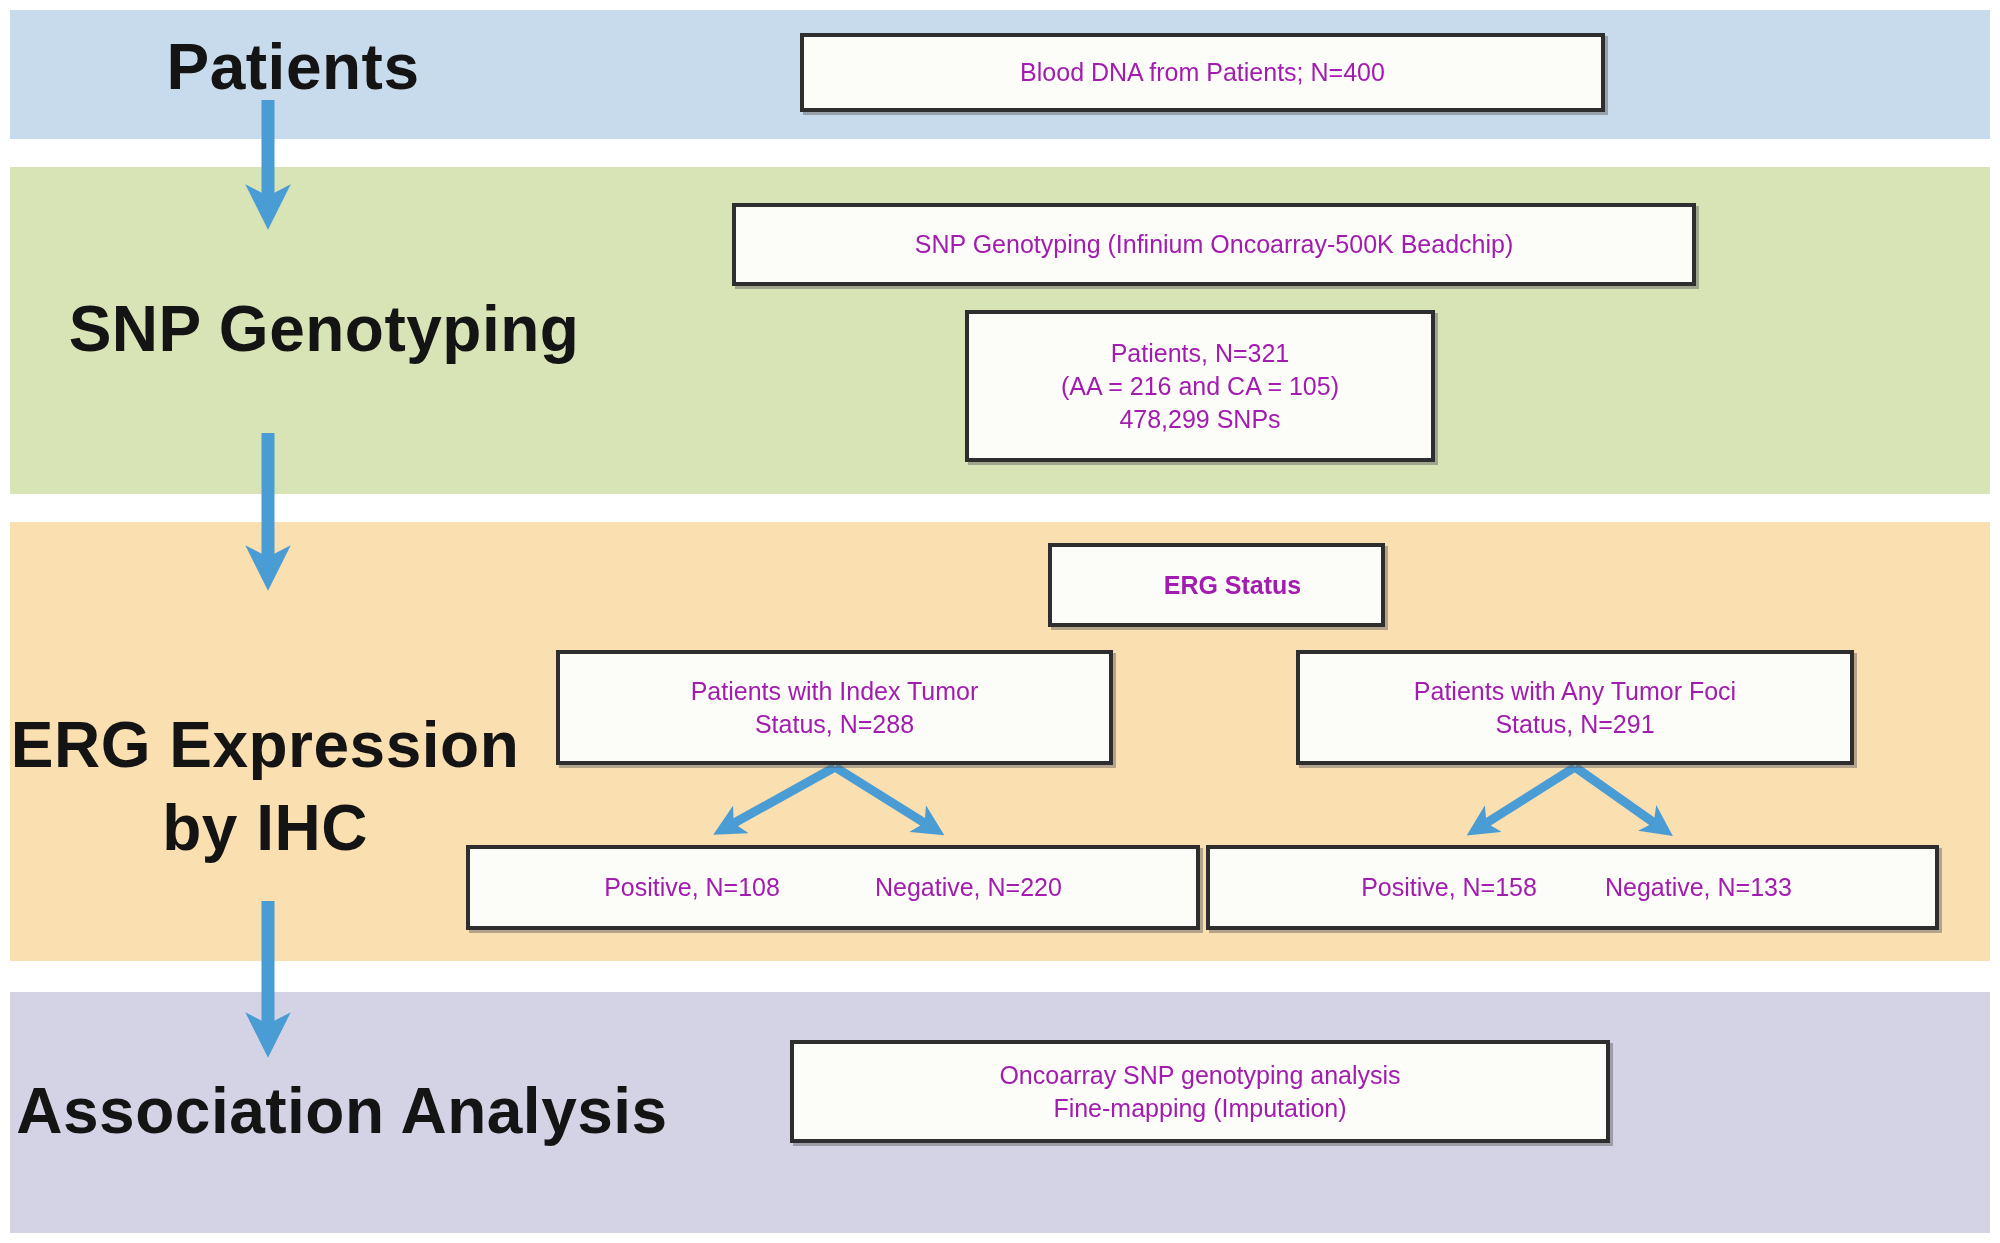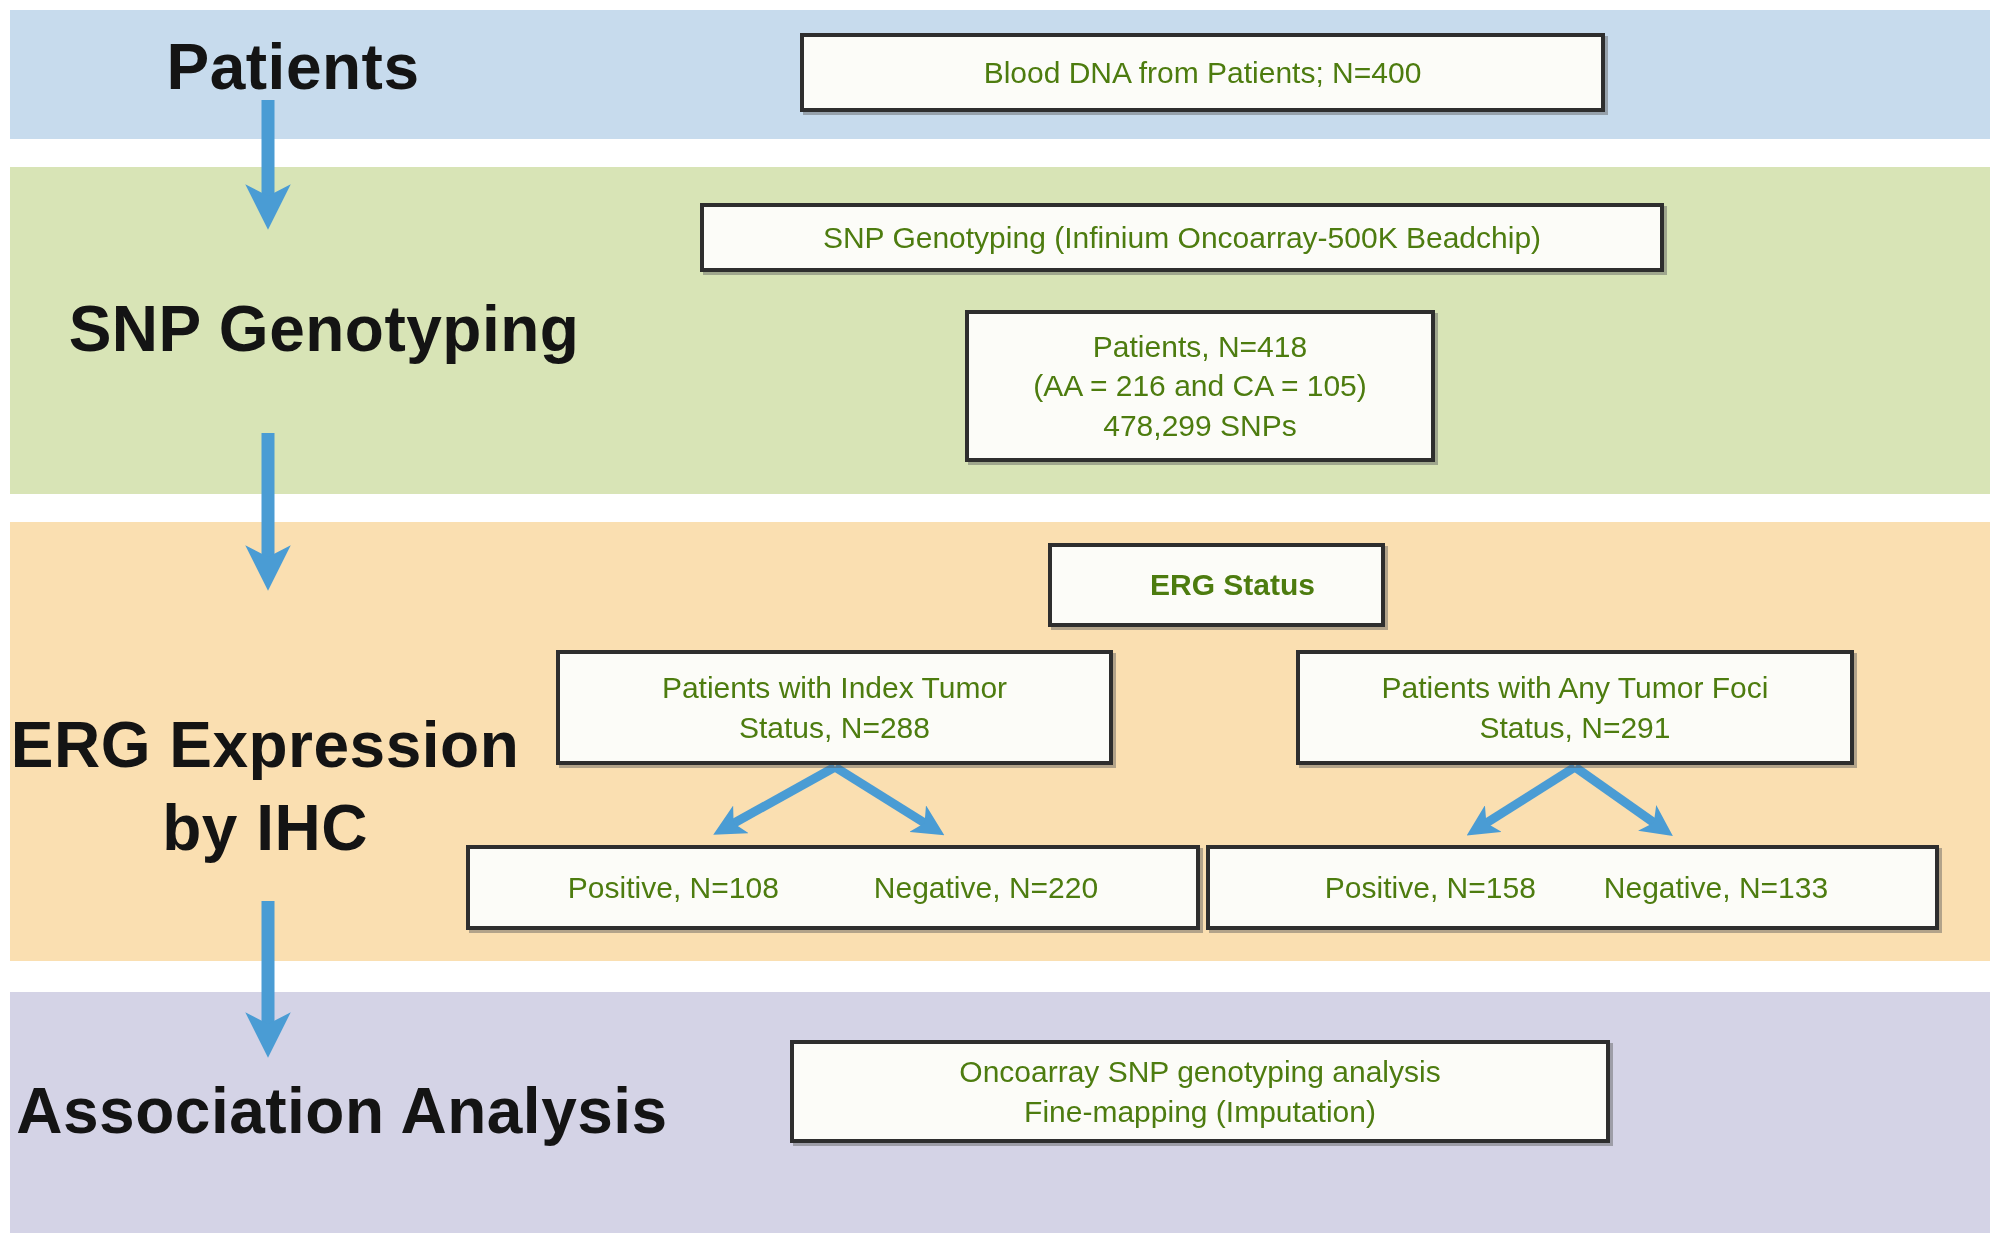--- a/index.html
+++ b/index.html
@@ -28,25 +28,25 @@
   .lbl-erg{left:265px;top:787px;}
   .lbl-assoc{left:342px;top:1112px;}
 
   .fbox{
     position:absolute;
     background:#fcfcf8;
     border:4px solid #2e2e2e;
     box-shadow:3px 3px 0 rgba(90,90,90,0.45);
     display:flex;align-items:center;justify-content:center;
     box-sizing:border-box;
-    font-size:30px;color:#4d7c0f;text-align:center;
+    font-size:25px;color:#a21caf;text-align:center;
     white-space:pre-line;line-height:1.32;
   }
   .box-blood{left:800px;top:33px;width:805px;height:79px;}
-  .box-snpgeno{left:700px;top:203px;width:964px;height:69px;}
+  .box-snpgeno{left:732px;top:203px;width:964px;height:83px;}
   .box-pat321{left:965px;top:310px;width:470px;height:152px;}
   .box-ergstatus{left:1048px;top:543px;width:337px;height:84px;font-weight:bold;padding-left:32px;}
   .box-index{left:556px;top:650px;width:557px;height:115px;}
   .box-any{left:1296px;top:650px;width:558px;height:115px;}
   .box-posneg-l{left:466px;top:845px;width:734px;height:85px;gap:95px;}
   .box-posneg-r{left:1206px;top:845px;width:733px;height:85px;gap:68px;padding-left:8px;}
   .box-assoc{left:790px;top:1040px;width:820px;height:103px;}
 
   #arrow-layer{
     position:absolute;left:0;top:0;width:2000px;height:1243px;
@@ -86,21 +86,21 @@
 
   <div class="fbox box-blood">
     <span>Blood DNA from Patients; N=400</span>
   </div>
 
   <div class="fbox box-snpgeno">
     <span>SNP Genotyping (Infinium Oncoarray-500K Beadchip)</span>
   </div>
 
   <div class="fbox box-pat321">
-    <span>Patients, N=418
+    <span>Patients, N=321
 (AA = 216 and CA = 105)
 478,299 SNPs</span>
   </div>
 
   <div class="fbox box-ergstatus">
     <span>ERG Status</span>
   </div>
 
   <div class="fbox box-index">
     <span>Patients with Index Tumor

